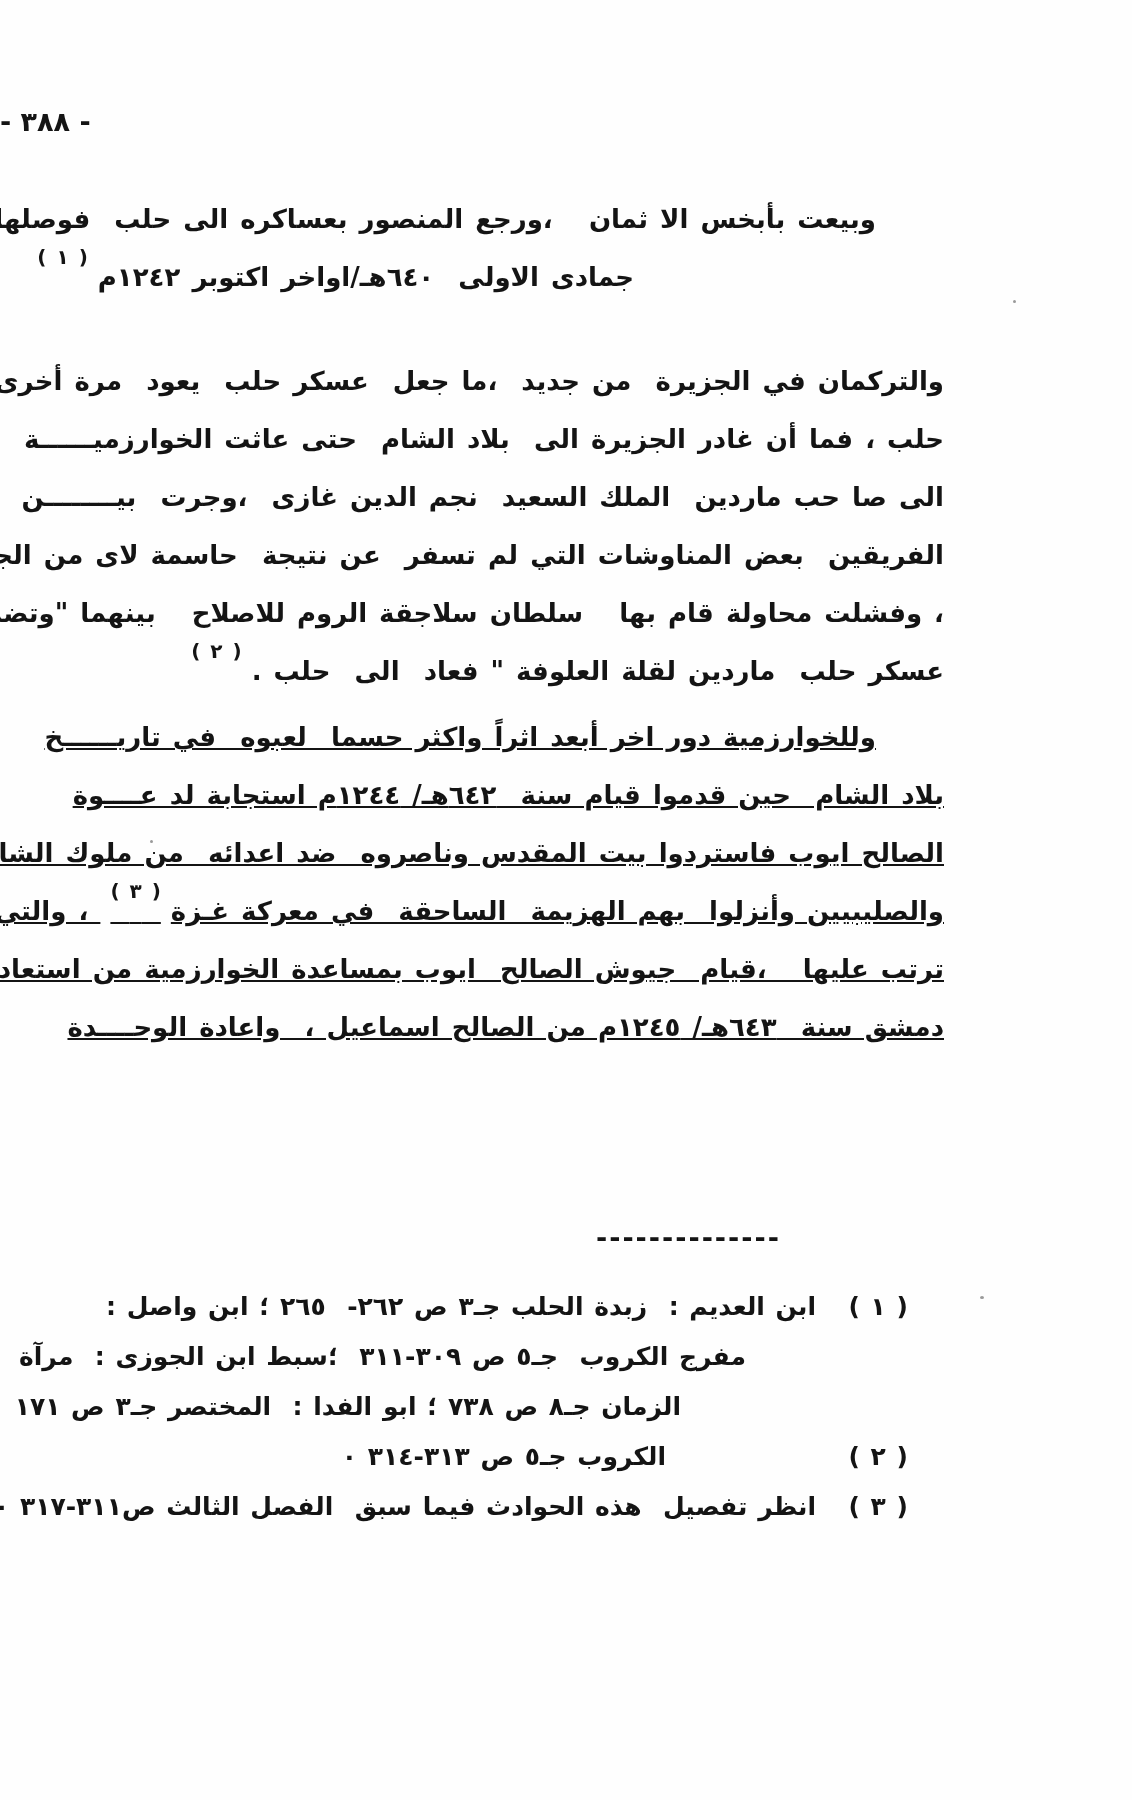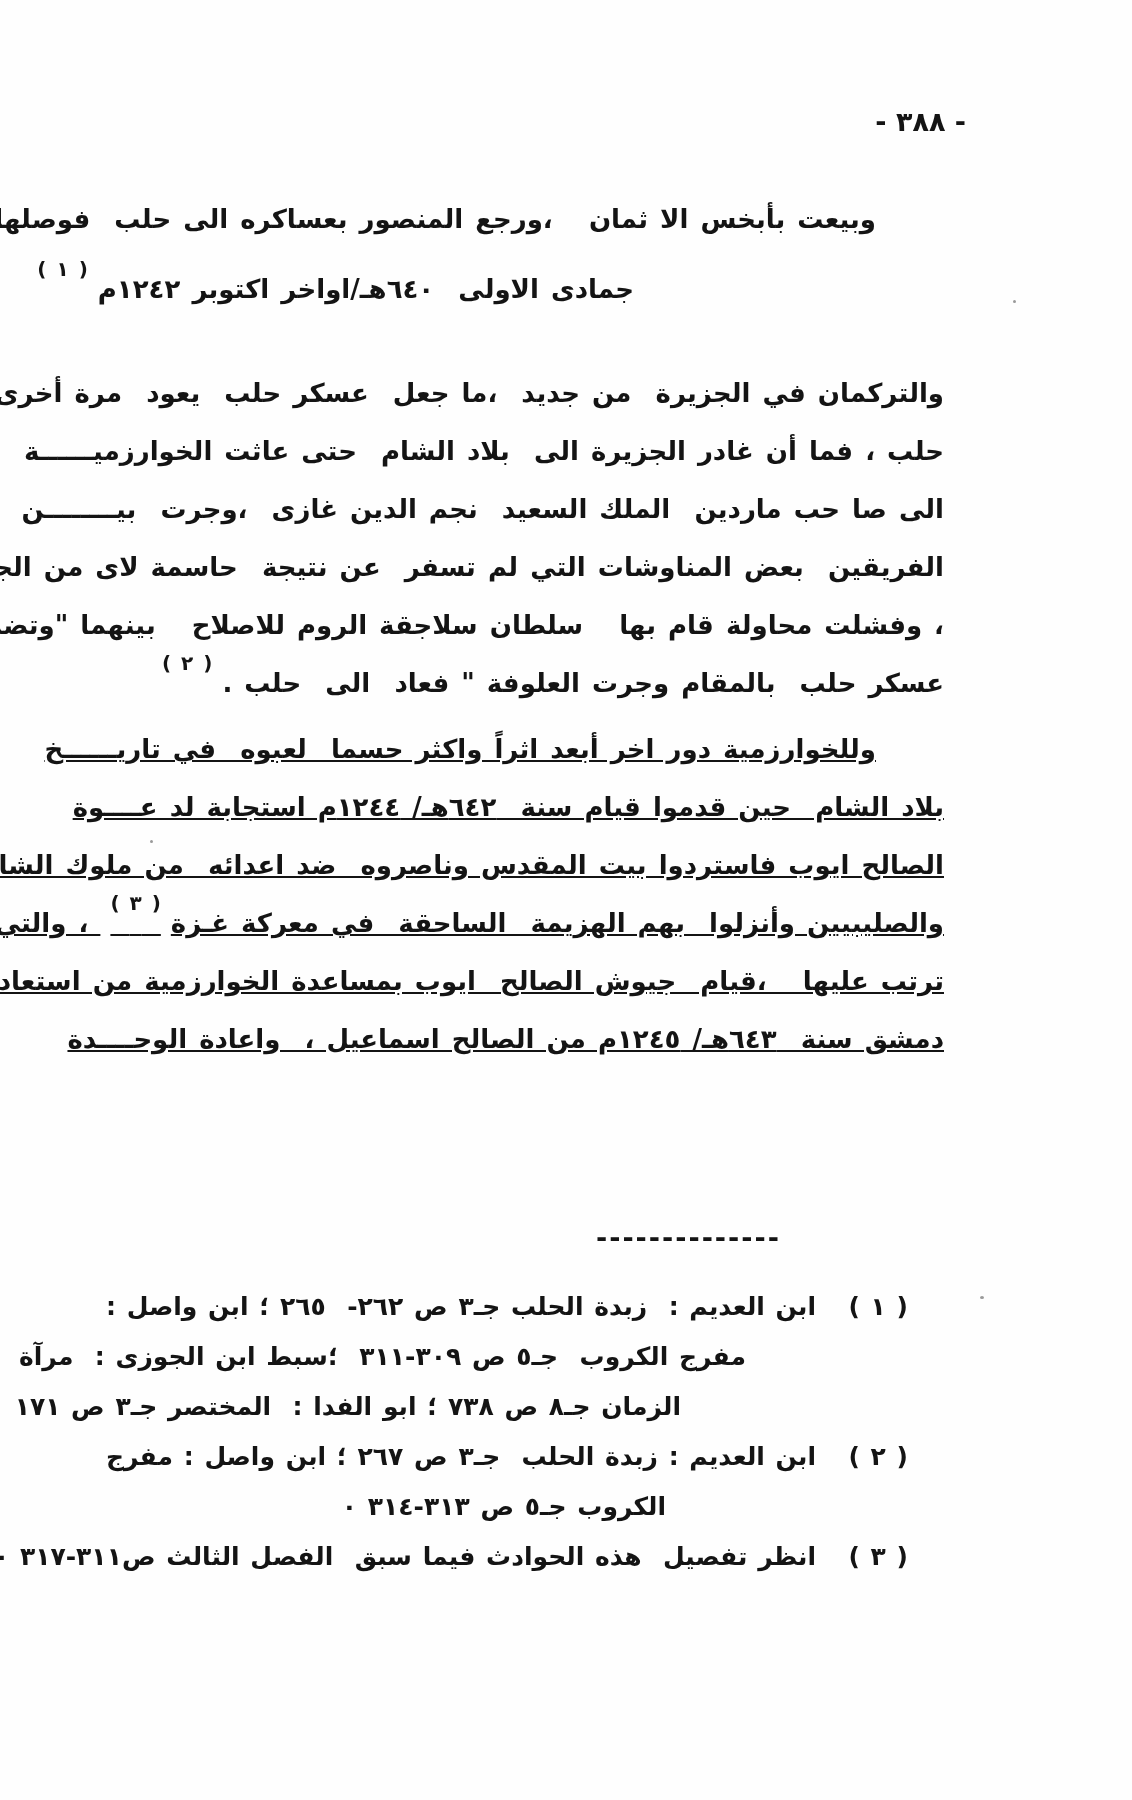--- a/index.html
+++ b/index.html
@@ -16,21 +16,21 @@
     overflow: hidden;
     direction: rtl;
     font-family: "DejaVu Sans", sans-serif;
     color: #141414;
   }
   .page-number {
     position: absolute;
     top: 106px;
     left: 0;
     right: 166px;
-    text-align: right;
+    text-align: left;
     font-size: 27px;
     font-weight: 700;
     letter-spacing: 3px;
     white-space: pre;
   }
   .body-text {
     position: absolute;
     top: 190px;
     right: 188px;
     left: 100px;
@@ -40,21 +40,21 @@
     font-weight: 600;
     word-spacing: 3px;
   }
   .line {
     height: 58px;
     line-height: 58px;
     white-space: pre;
     overflow: visible;
   }
   .indent-first { text-indent: 68px; }
-  .pull-left { text-indent: 310px; margin-top: 12px; }
+  .pull-left { text-indent: 310px; }
   .para-2 { margin-top: 46px; }
   .para-3 { margin-top: 8px; text-decoration: underline; }
   .fnref {
     position: relative;
     top: -22px;
     font-size: 20px;
     font-weight: 600;
     padding: 0 10px;
     white-space: pre;
   }
@@ -116,21 +116,21 @@
       <div class="line indent-first"><span>وبيعت بأبخس الا ثمان   ،ورجع المنصور بعساكره الى حلب  فوصلها في مستهل</span></div>
       <div class="line pull-left"><span>جمادى الاولى  ٦٤٠هـ/اواخر اكتوبر ١٢٤٢م</span><span class="fnref">( ١ )</span></div>
     </div>
 
     <div class="para para-2">
       <div class="line"><span>والتركمان في الجزيرة  من جديد  ،ما جعل  عسكر حلب  يعود  مرة أخرى</span></div>
       <div class="line"><span>حلب ، فما أن غادر الجزيرة الى  بلاد الشام  حتى عاثت الخوارزميــــــة</span></div>
       <div class="line"><span>الى صا حب ماردين  الملك السعيد  نجم الدين غازى  ،وجرت  بيــــــــن</span></div>
       <div class="line"><span>الفريقين  بعض المناوشات التي لم تسفر  عن نتيجة  حاسمة لاى من الجانبين</span></div>
       <div class="line"><span>، وفشلت محاولة قام بها   سلطان سلاجقة الروم للاصلاح   بينهما "وتضرر</span></div>
-      <div class="line"><span>عسكر حلب  بالمقام وجرت العلوفة " فعاد  الى  حلب .</span><span class="fnref">( ٢ )</span></div>
+      <div class="line"><span>عسكر حلب  ماردين لقلة العلوفة " فعاد  الى  حلب .</span><span class="fnref">( ٢ )</span></div>
     </div>
 
     <div class="para para-3">
       <div class="line indent-first"><span>وللخوارزمية دور اخر أبعد اثراً واكثر حسما  لعبوه  في تاريــــــخ</span></div>
       <div class="line"><span>بلاد الشام  حين قدموا قيام سنة  ٦٤٢هـ/ ١٢٤٤م استجابة لد عــــوة</span></div>
       <div class="line"><span>الصالح ايوب فاستردوا بيت المقدس وناصروه  ضد اعدائه  من ملوك الشام</span></div>
       <div class="line"><span>والصليبيين وأنزلوا  بهم الهزيمة  الساحقة  في معركة غـزة</span><span class="fnref">( ٣ )</span><span> ، والتي</span></div>
       <div class="line"><span>ترتب عليها   ،قيام  جيوش الصالح  ايوب بمساعدة الخوارزمية من استعادة</span></div>
       <div class="line"><span>دمشق سنة  ٦٤٣هـ/ ١٢٤٥م من الصالح اسماعيل ،  واعادة الوحــــدة</span></div>
     </div>
@@ -146,21 +146,20 @@
       <div class="fn-text">
         <div class="fn-line">ابن العديم :  زبدة الحلب جـ٣ ص ٢٦٢-  ٢٦٥ ؛ ابن واصل :</div>
         <div class="fn-line fn-indent-a">مفرج الكروب  جـ٥ ص ٣٠٩-٣١١  ؛سبط ابن الجوزى :  مرآة</div>
         <div class="fn-line fn-indent-b">الزمان جـ٨ ص ٧٣٨ ؛ ابو الفدا :  المختصر جـ٣ ص ١٧١ ٠</div>
       </div>
     </div>
 
     <div class="footnote">
       <span class="fn-marker">( ٢ )</span>
       <div class="fn-text">
-        <div class="fn-line">ابن العديم : زبدة الحلب  جـ٣ ص ٢٦٧ ؛ ابن واصل : مفرج</div>
         <div class="fn-line fn-indent-c">الكروب جـ٥ ص ٣١٣-٣١٤ ٠</div>
       </div>
     </div>
 
     <div class="footnote">
       <span class="fn-marker">( ٣ )</span>
       <div class="fn-text">
         <div class="fn-line">انظر تفصيل  هذه الحوادث فيما سبق  الفصل الثالث ص٣١١-٣١٧ ٠</div>
       </div>
     </div>

